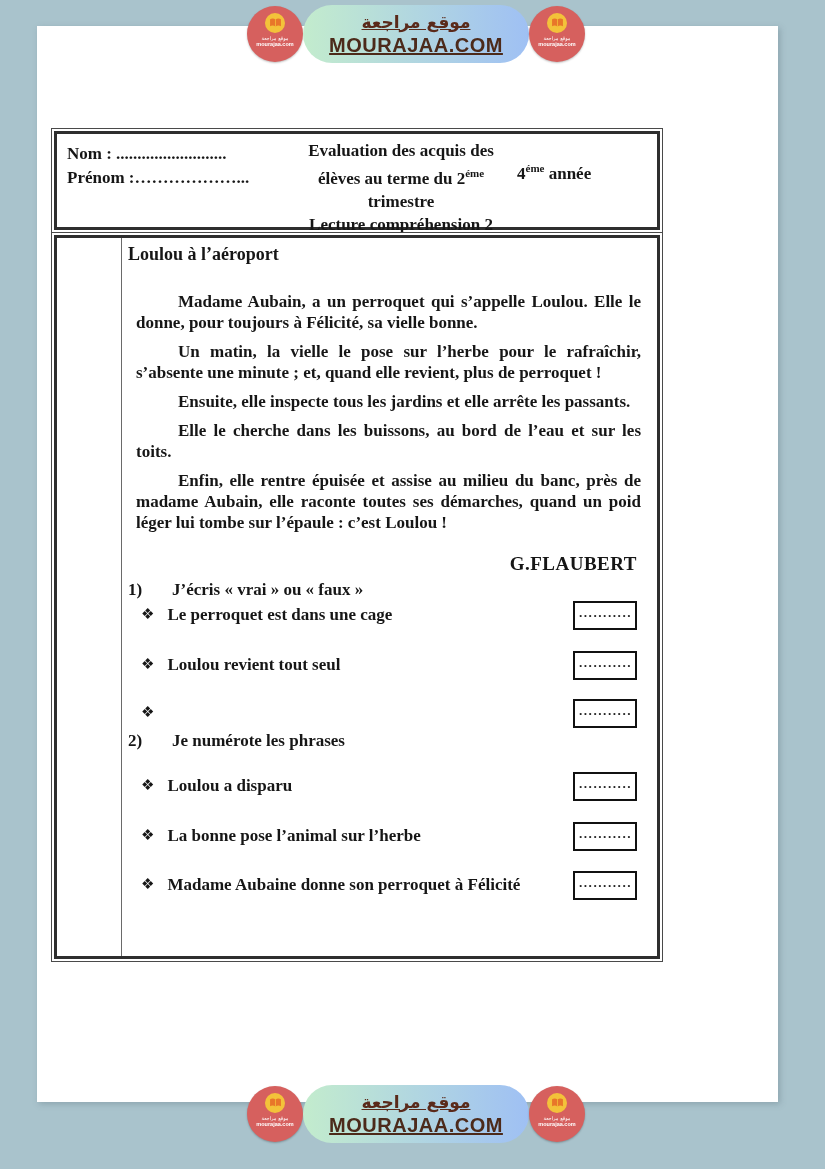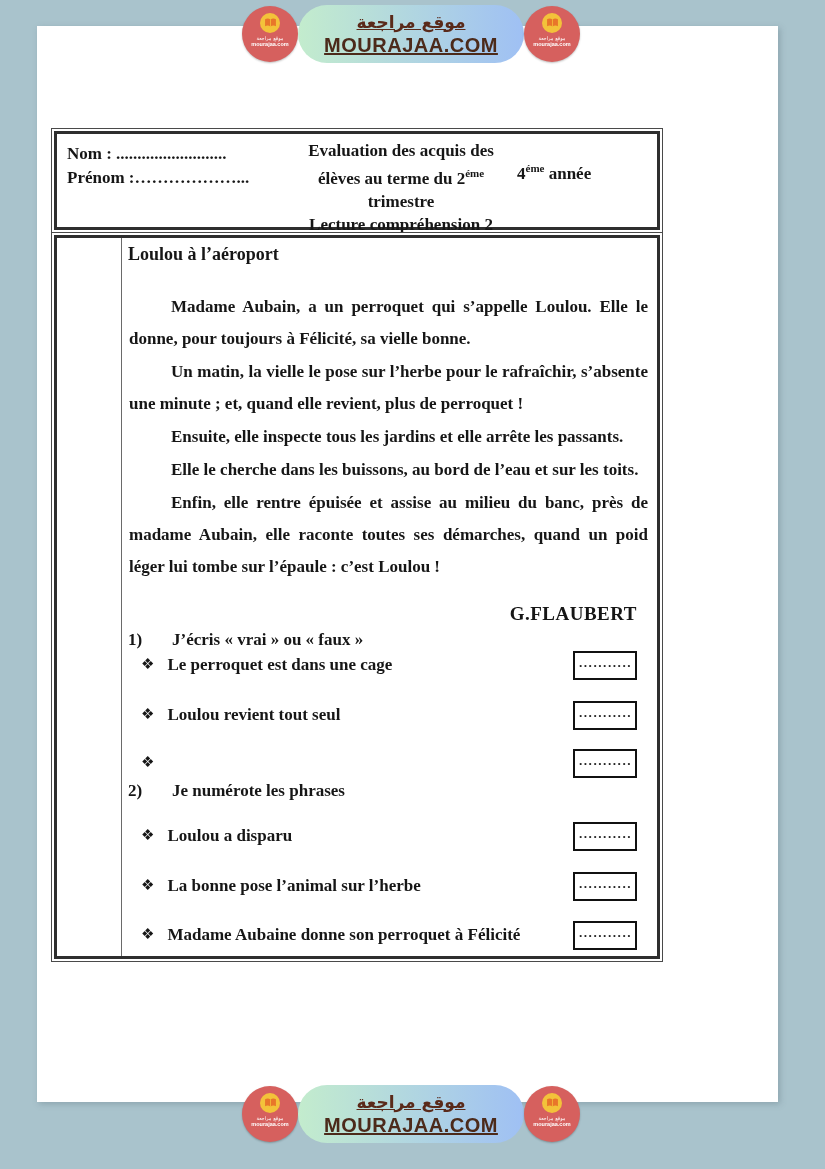--- a/index.html
+++ b/index.html
@@ -2,21 +2,21 @@
 <html><head>
 <meta charset="utf-8">
 <style>
   html,body{margin:0;padding:0;}
   body{width:825px;height:1169px;font-family:"Liberation Serif",serif;}
   .stage{position:relative;width:825px;height:1169px;background:#a9c3cc;overflow:hidden;}
   .page{position:absolute;left:37px;top:26px;width:741px;height:1076px;background:#ffffff;
         box-shadow:2px 2px 6px rgba(90,110,120,.35);}
 
   
-  .banner{position:absolute;left:228px;width:352px;height:58px;display:flex;align-items:center;justify-content:flex-end;}
+  .banner{position:absolute;left:240px;width:352px;height:58px;display:flex;align-items:center;justify-content:center;}
   .badge{width:56px;height:56px;border-radius:50%;display:flex;flex-direction:column;align-items:center;
          box-shadow:0 1px 2px rgba(0,0,0,.25);}
   .badge-yellow{width:20px;height:20px;border-radius:50%;margin-top:7px;display:flex;align-items:center;justify-content:center;}
   .badge-yellow svg{width:13px;height:10px;display:block;}
   .badge-ar{font-size:5px;line-height:6px;color:#fff;margin-top:2px;font-family:"DejaVu Sans",sans-serif;}
   .badge-dom{font-size:5.5px;line-height:6px;color:#fff;font-weight:bold;font-family:"Liberation Sans",sans-serif;}
   .pill{width:226px;height:58px;border-radius:29px;display:flex;flex-direction:column;align-items:center;justify-content:center;}
   .pill-ar{font-size:17px;font-weight:bold;text-decoration:underline;line-height:21px;font-family:"DejaVu Sans",sans-serif;}
   .pill-dom{font-size:20px;font-weight:bold;text-decoration:underline;line-height:24px;letter-spacing:.5px;
             font-family:"Liberation Sans",sans-serif;}
@@ -31,21 +31,21 @@
   .hb-right{width:140px;padding-top:28px;white-space:nowrap;}
   sup{font-size:11px;font-weight:bold;}
 
   
   .main-box{position:absolute;left:51px;top:232px;width:612px;height:730px;border:1px solid #4a4a4a;
             padding:2px;box-sizing:border-box;background:#fff;}
   .mb-inner{position:relative;border:3px solid #2e2e2e;height:100%;box-sizing:border-box;color:#161616;}
   .margin-line{position:absolute;left:64px;top:0;bottom:0;width:1px;background:#6a6a6a;}
   .doc-content{position:absolute;left:71px;right:8px;top:0;font-weight:bold;font-size:17px;}
   .doc-title{text-align:left;font-size:18px;margin-top:6px;margin-bottom:26px;}
-  .para{margin:1px;text-align:justify;text-indent:42px;line-height:32px;}
+  .para{margin:8px;text-align:justify;text-indent:42px;line-height:21px;}
   .author{text-align:right;font-size:19px;margin-top:20px;margin-right:12px;letter-spacing:.5px;}
   .q-head{margin-top:5px;height:20px;line-height:20px;}
   .q-num{display:inline-block;width:44px;}
   .item-row{display:flex;justify-content:space-between;align-items:center;height:26px;margin-right:12px;}
   .item-left{display:flex;align-items:center;padding-left:13px;}
   .bullet{font-family:"DejaVu Sans",sans-serif;font-size:15px;margin-right:13px;position:relative;top:-1px;}
   .answer-box{width:60px;height:25px;border:2px solid #111;display:flex;align-items:center;justify-content:center;
               background:#fff;flex:none;}
   .dots{font-size:13px;font-weight:bold;letter-spacing:.5px;line-height:1;color:#222;}
   .mt2{margin-top:2px;} .mt22{margin-top:22px;} .mt23{margin-top:23px;} .mt24{margin-top:24px;}

